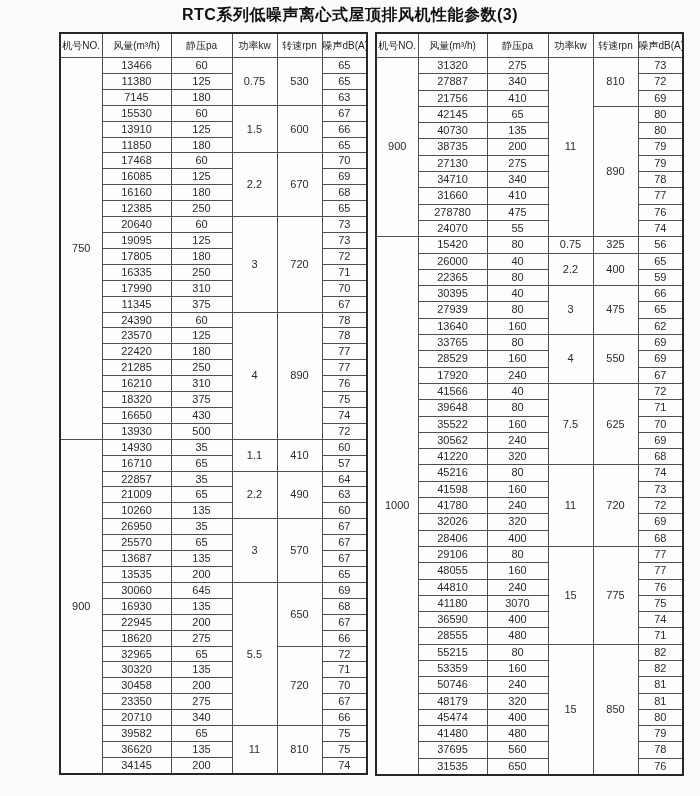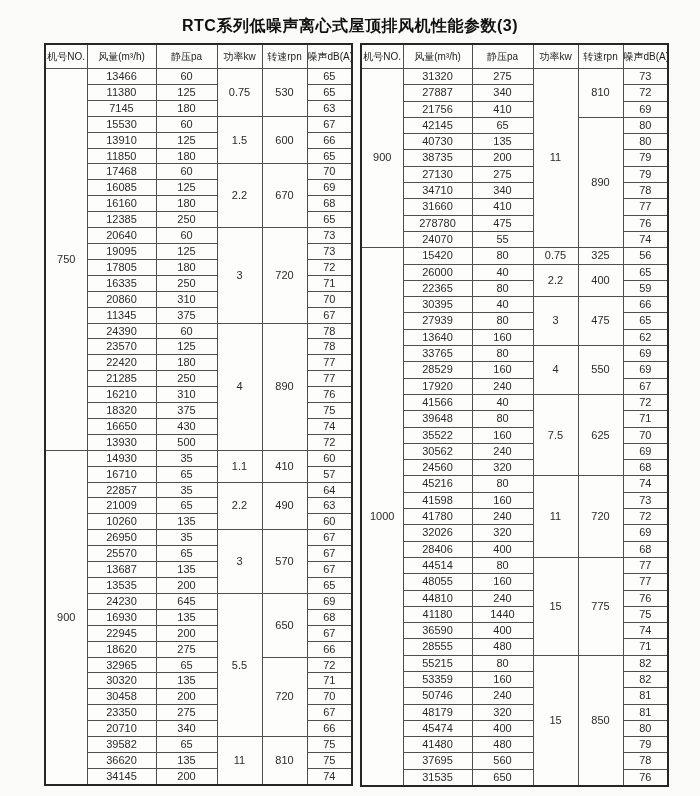--- a/index.html
+++ b/index.html
@@ -8,26 +8,26 @@
     background:#fbfbfa;
     font-family:"Liberation Sans", sans-serif;
     color:#222;
     overflow:hidden;
   }
   .page-title{
     text-align:center;
     font-size:16px;
     font-weight:bold;
     color:#111;
-    padding:16px 0 6px 0;
+    padding:5px 0 6px 0;
     letter-spacing:0.5px;
   }
   .tables-wrap{
     display:flex;
-    margin-left:44px;
+    margin-left:59px;
     gap:7px;
     align-items:flex-start;
   }
   table.spec{
     border-collapse:collapse;
     table-layout:fixed;
     width:307px;
     border:2px solid #262626;
     background:#fdfdfc;
   }
@@ -156,21 +156,21 @@
           <td>17805</td>
           <td>180</td>
           <td>72</td>
         </tr>
         <tr>
           <td>16335</td>
           <td>250</td>
           <td>71</td>
         </tr>
         <tr>
-          <td>20860</td>
+          <td>17990</td>
           <td>310</td>
           <td>70</td>
         </tr>
         <tr>
           <td>11345</td>
           <td>375</td>
           <td>67</td>
         </tr>
         <tr>
           <td>24390</td>
@@ -260,21 +260,21 @@
           <td>13687</td>
           <td>135</td>
           <td>67</td>
         </tr>
         <tr>
           <td>13535</td>
           <td>200</td>
           <td>65</td>
         </tr>
         <tr>
-          <td>24230</td>
+          <td>30060</td>
           <td>645</td>
           <td rowspan="9">5.5</td>
           <td rowspan="4">650</td>
           <td>69</td>
         </tr>
         <tr>
           <td>16930</td>
           <td>135</td>
           <td>68</td>
         </tr>
@@ -482,21 +482,21 @@
           <td>35522</td>
           <td>160</td>
           <td>70</td>
         </tr>
         <tr>
           <td>30562</td>
           <td>240</td>
           <td>69</td>
         </tr>
         <tr>
-          <td>24560</td>
+          <td>41220</td>
           <td>320</td>
           <td>68</td>
         </tr>
         <tr>
           <td>45216</td>
           <td>80</td>
           <td rowspan="5">11</td>
           <td rowspan="5">720</td>
           <td>74</td>
         </tr>
@@ -514,39 +514,39 @@
           <td>32026</td>
           <td>320</td>
           <td>69</td>
         </tr>
         <tr>
           <td>28406</td>
           <td>400</td>
           <td>68</td>
         </tr>
         <tr>
-          <td>44514</td>
+          <td>29106</td>
           <td>80</td>
           <td rowspan="6">15</td>
           <td rowspan="6">775</td>
           <td>77</td>
         </tr>
         <tr>
           <td>48055</td>
           <td>160</td>
           <td>77</td>
         </tr>
         <tr>
           <td>44810</td>
           <td>240</td>
           <td>76</td>
         </tr>
         <tr>
           <td>41180</td>
-          <td>1440</td>
+          <td>3070</td>
           <td>75</td>
         </tr>
         <tr>
           <td>36590</td>
           <td>400</td>
           <td>74</td>
         </tr>
         <tr>
           <td>28555</td>
           <td>480</td>

